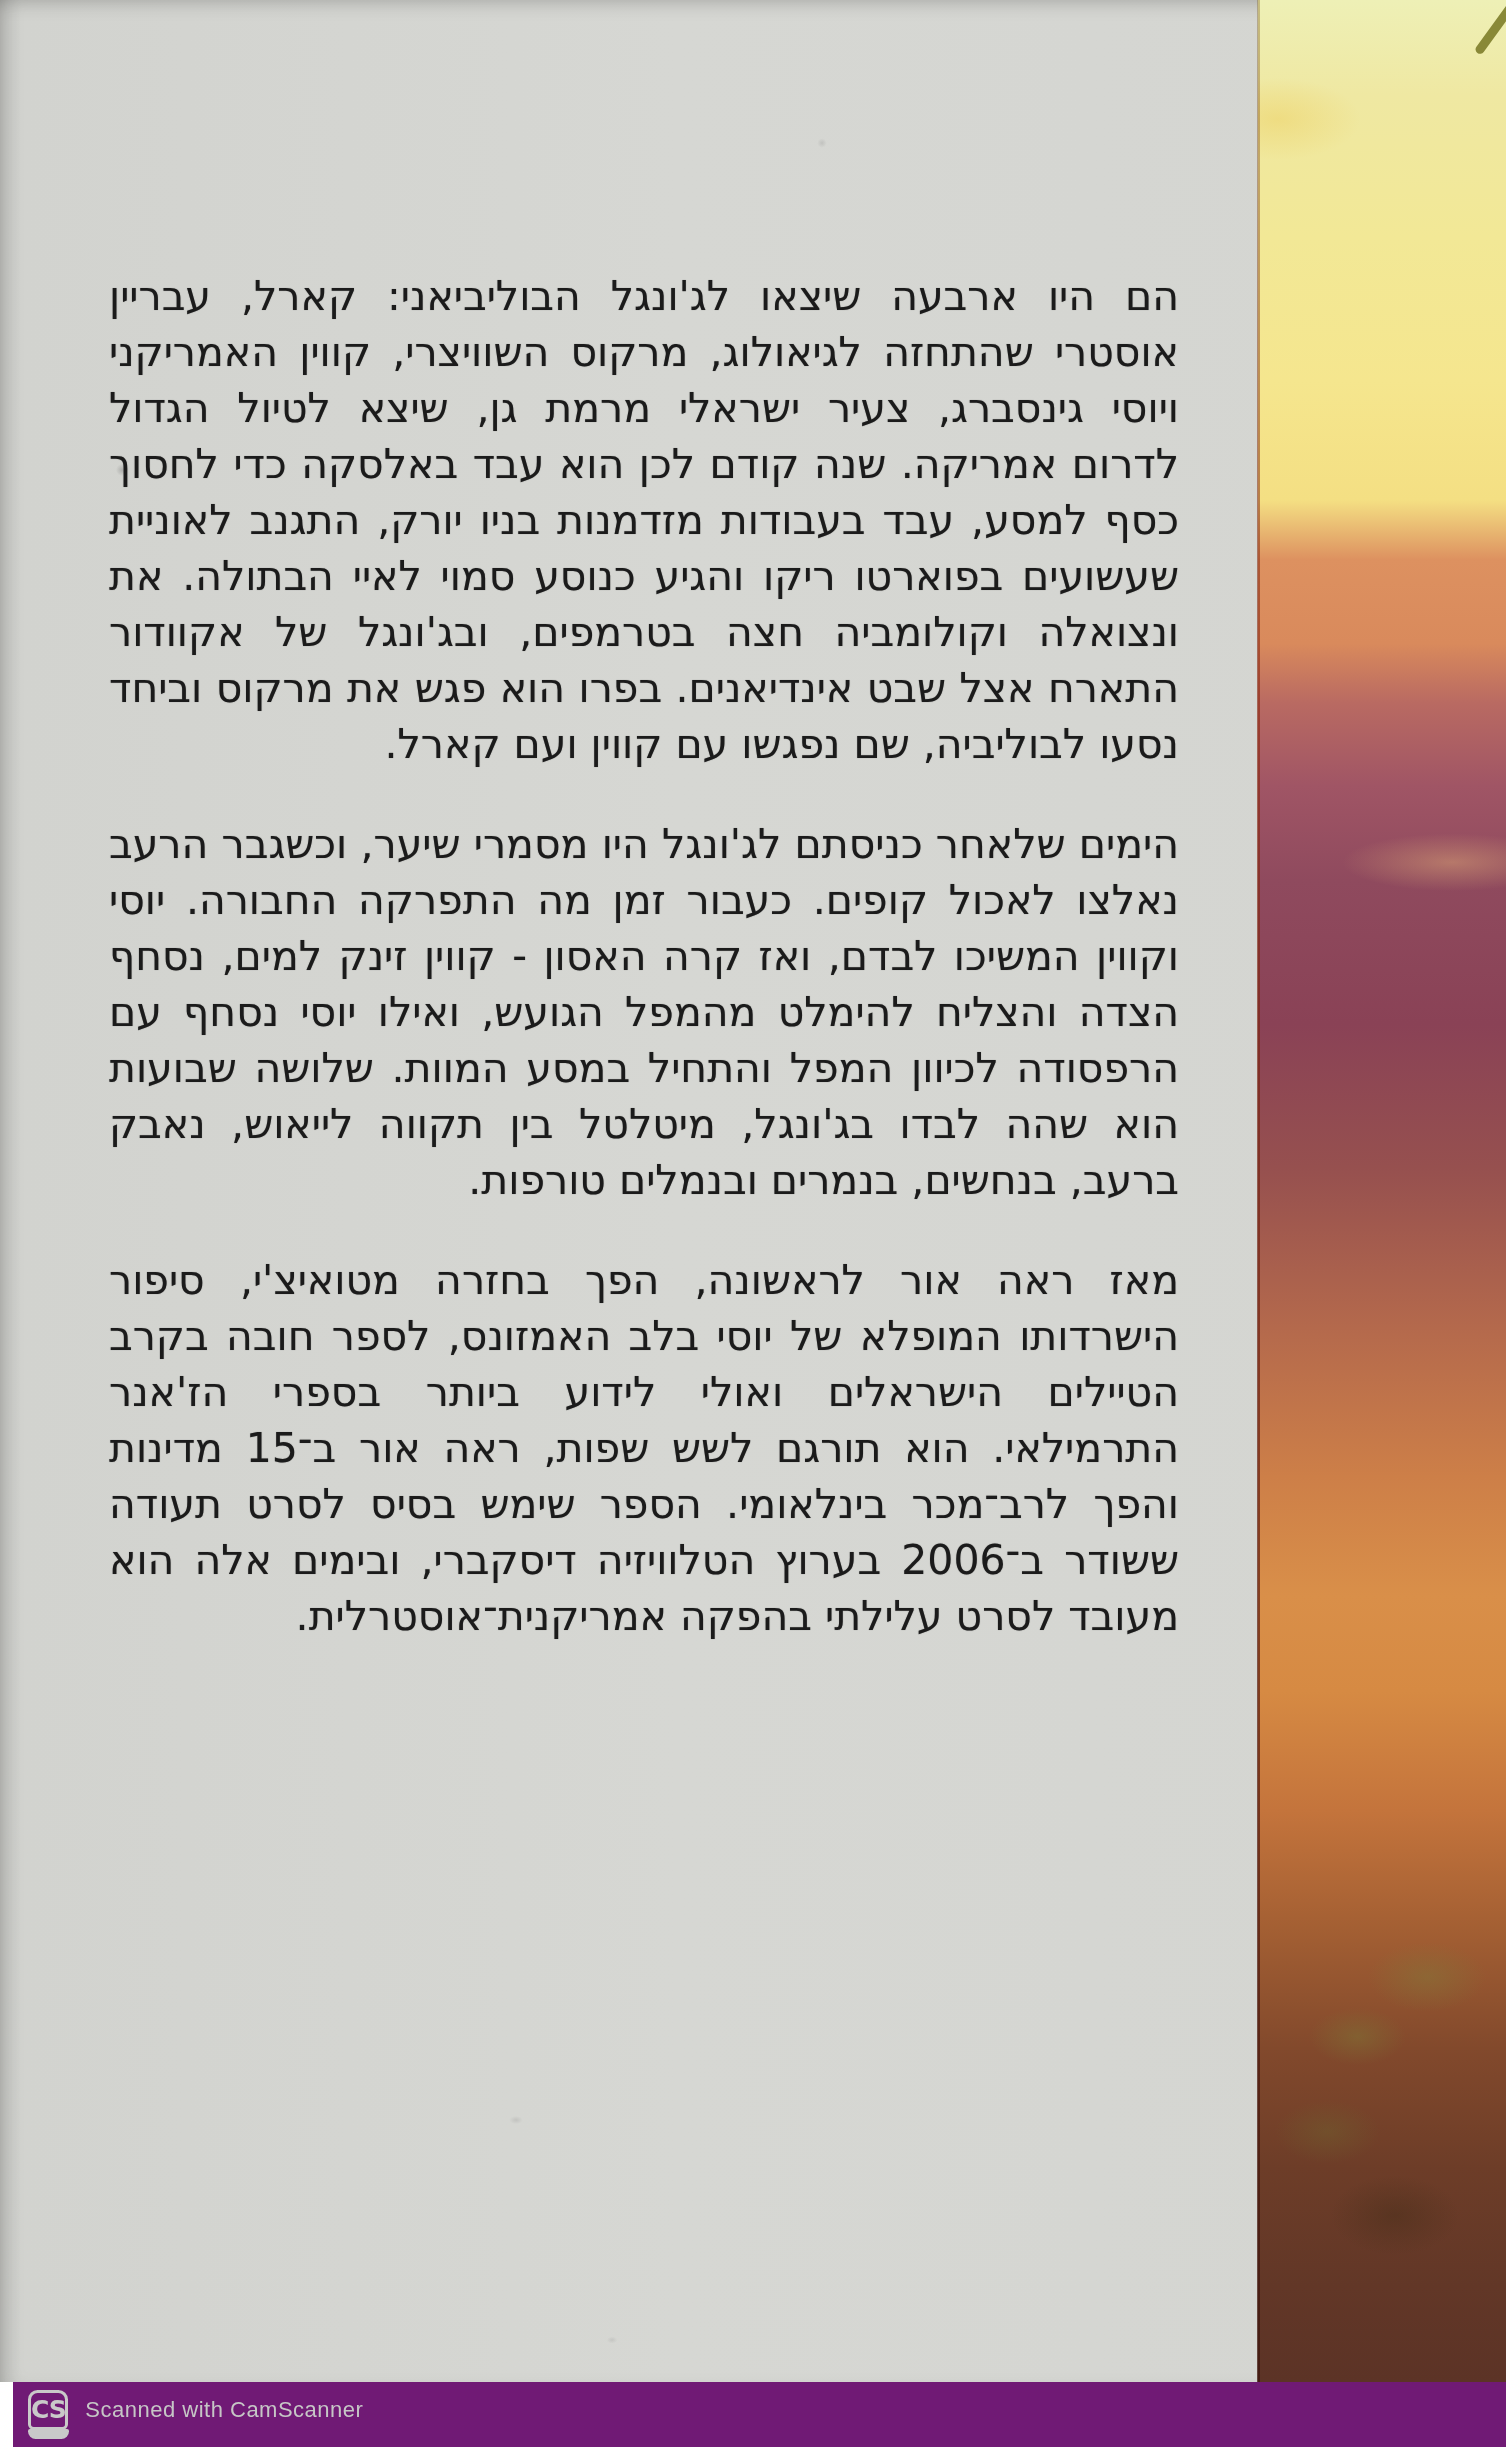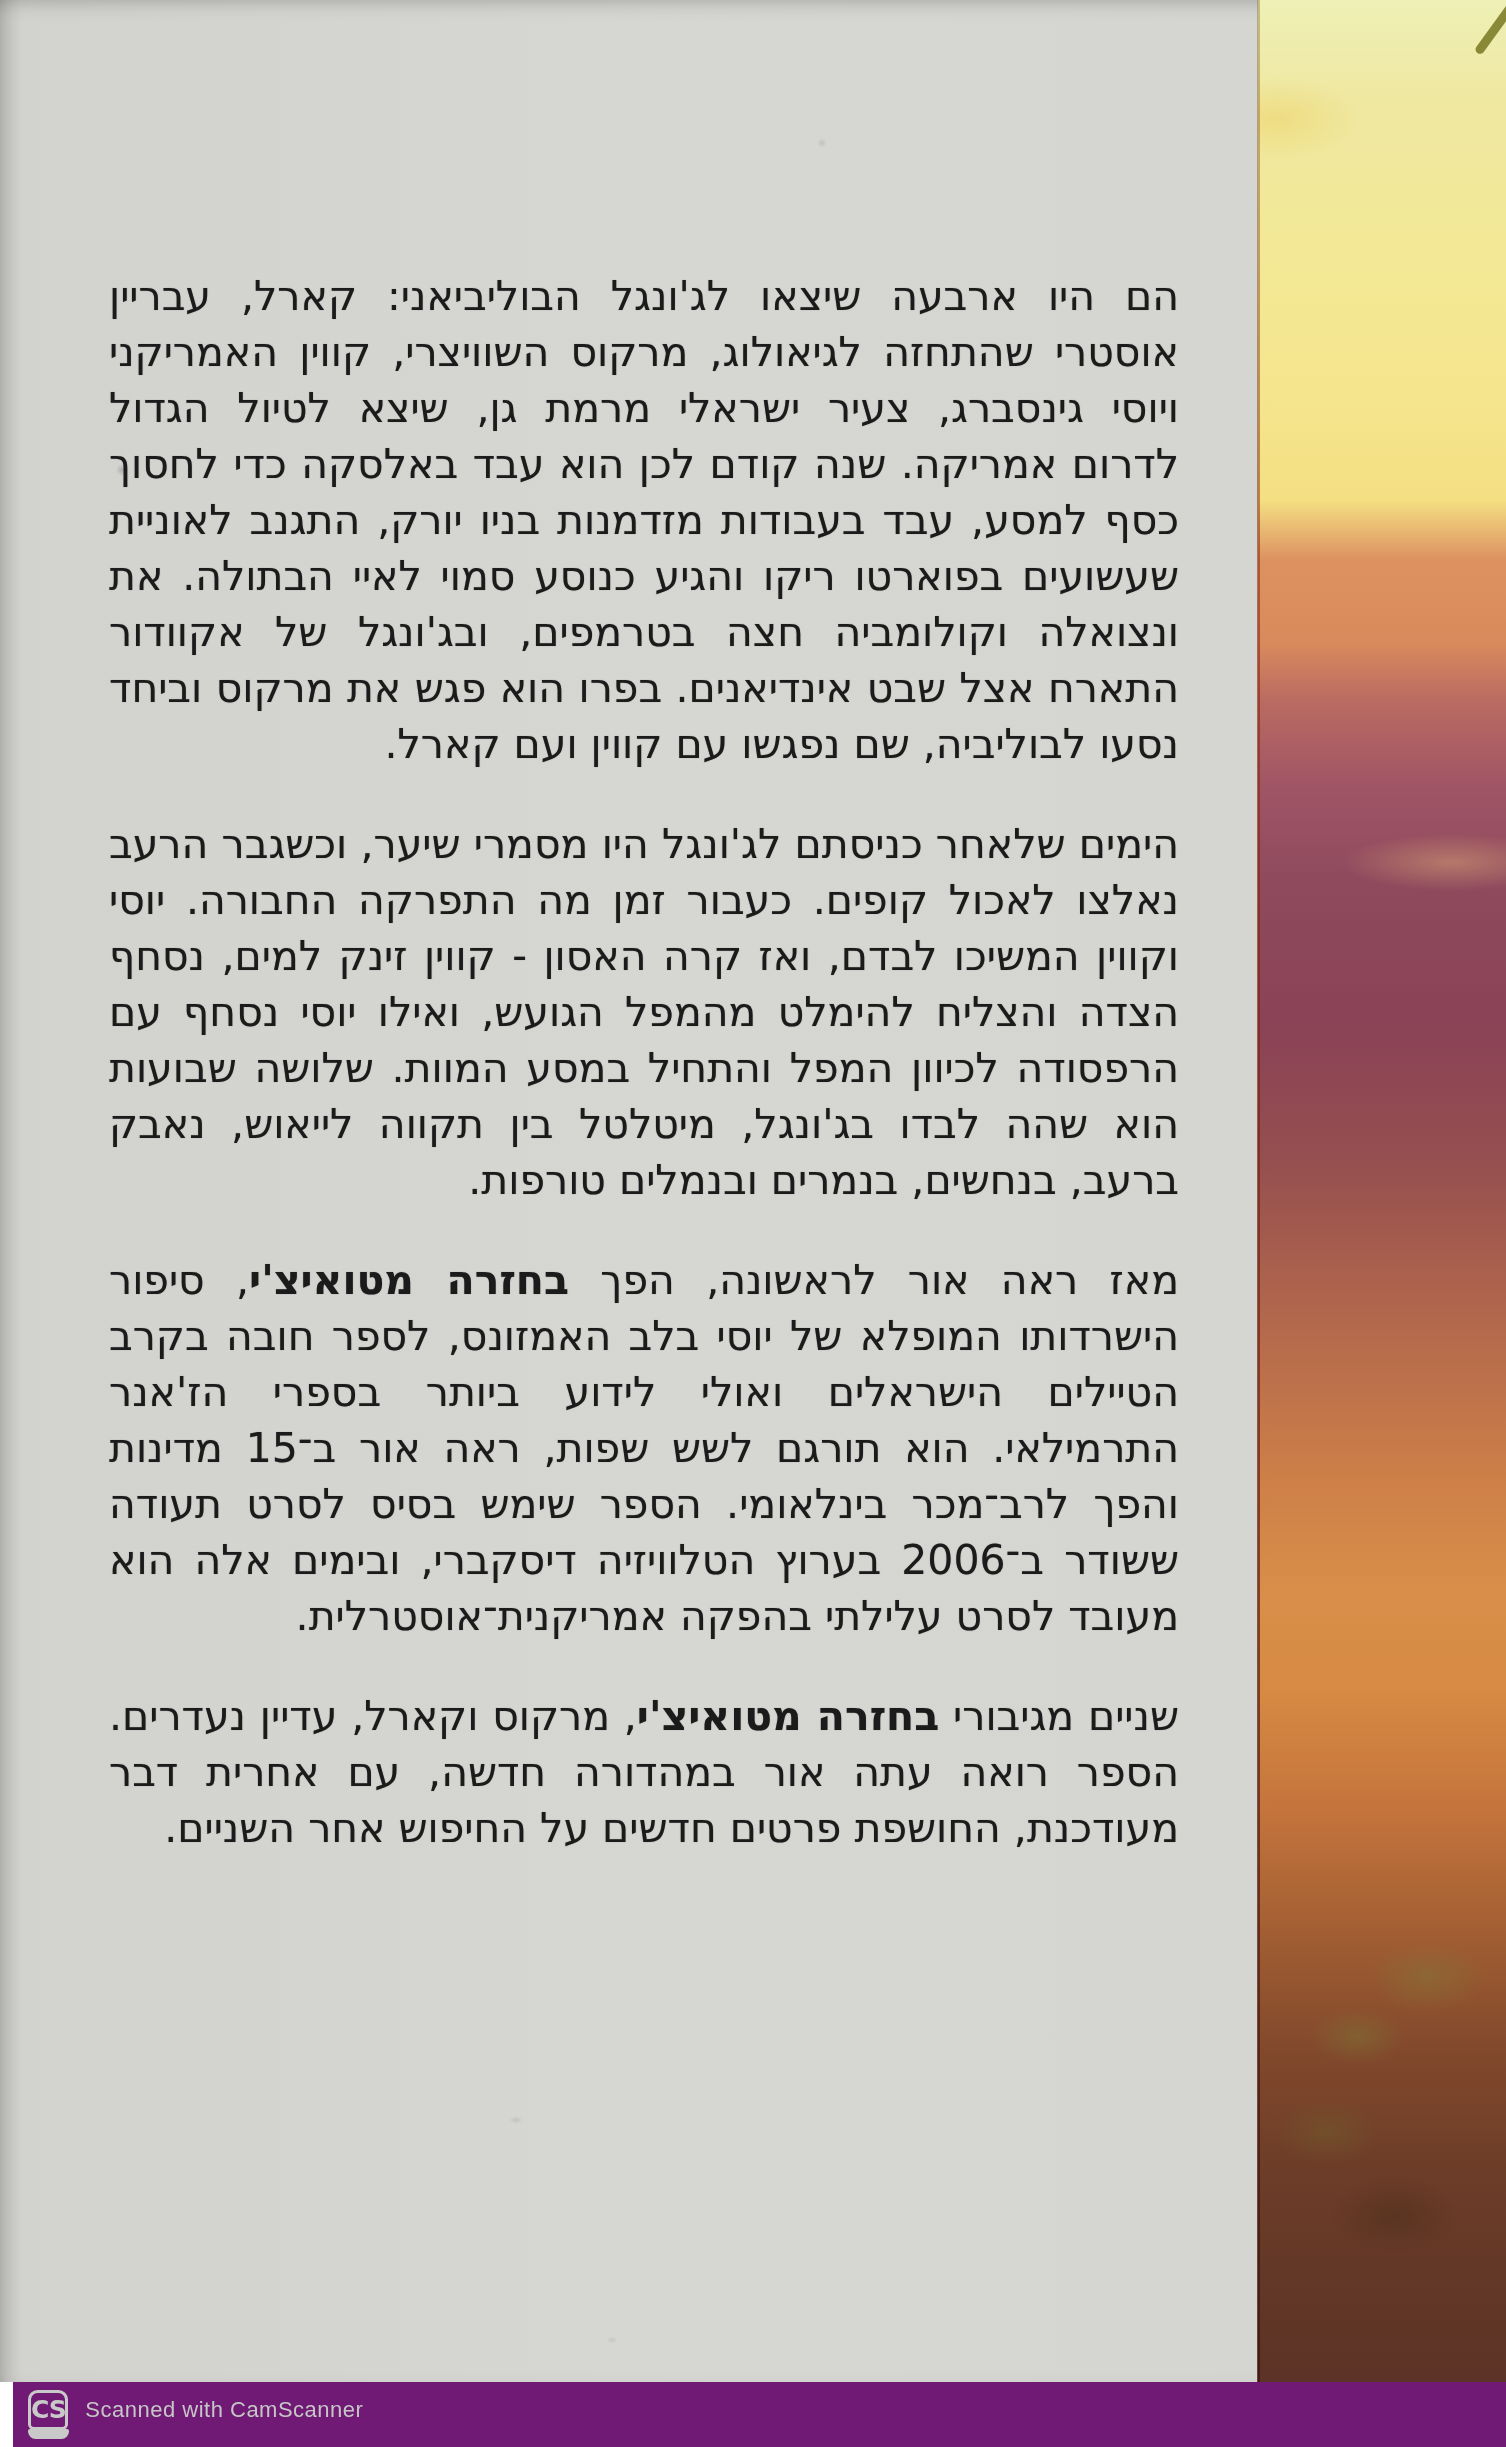--- a/index.html
+++ b/index.html
@@ -79,21 +79,21 @@
     position:absolute; top:268px; right:315px;
     width:1082px;
     direction:rtl;
     text-align:justify;
     font-size:41px;
     line-height:56px;
     color:#1b1b1b;
     text-shadow:0 0 1px rgba(25,25,25,.45);
   }
   .text-block p { margin:0 12px 44px 0; }
-  .bold-title { font-weight:bold; }
+  .bold-title { font-weight:normal; }
 
   
   .watermark-bar {
     position:absolute; left:0; top:2382px;
     width:1506px; height:65px;
     background:#701a75;
     display:flex; align-items:flex-start;margin-left:13px;
   }
   .cs-badge {
     margin:7.6px 0 0 15.3px;
@@ -127,21 +127,20 @@
 <div class="paper"></div>
 
 <div class="art-strip">
   <div class="leaf"></div>
 </div>
 
 <div class="text-block">
   <p><span>הם היו ארבעה שיצאו לג'ונגל הבוליביאני: קארל, עבריין אוסטרי שהתחזה לגיאולוג, מרקוס השוויצרי, קווין האמריקני ויוסי גינסברג, צעיר ישראלי מרמת גן, שיצא לטיול הגדול לדרום אמריקה. שנה קודם לכן הוא עבד באלסקה כדי לחסוך כסף למסע, עבד בעבודות מזדמנות בניו יורק, התגנב לאוניית שעשועים בפוארטו ריקו והגיע כנוסע סמוי לאיי הבתולה. את ונצואלה וקולומביה חצה בטרמפים, ובג'ונגל של אקוודור התארח אצל שבט אינדיאנים. בפרו הוא פגש את מרקוס וביחד נסעו לבוליביה, שם נפגשו עם קווין ועם קארל.</span></p>
   <p><span>הימים שלאחר כניסתם לג'ונגל היו מסמרי שיער, וכשגבר הרעב נאלצו לאכול קופים. כעבור זמן מה התפרקה החבורה. יוסי וקווין המשיכו לבדם, ואז קרה האסון - קווין זינק למים, נסחף הצדה והצליח להימלט מהמפל הגועש, ואילו יוסי נסחף עם הרפסודה לכיוון המפל והתחיל במסע המוות. שלושה שבועות הוא שהה לבדו בג'ונגל, מיטלטל בין תקווה לייאוש, נאבק ברעב, בנחשים, בנמרים ובנמלים טורפות.</span></p>
   <p><span>מאז ראה אור לראשונה, הפך </span><span class="bold-title">בחזרה מטואיצ'י</span><span>, סיפור הישרדותו המופלא של יוסי בלב האמזונס, לספר חובה בקרב הטיילים הישראלים ואולי לידוע ביותר בספרי הז'אנר התרמילאי. הוא תורגם לשש שפות, ראה אור ב־15 מדינות והפך לרב־מכר בינלאומי. הספר שימש בסיס לסרט תעודה ששודר ב־2006 בערוץ הטלוויזיה דיסקברי, ובימים אלה הוא מעובד לסרט עלילתי בהפקה אמריקנית־אוסטרלית.</span></p>
-  <p><span>שניים מגיבורי </span><span class="bold-title">בחזרה מטואיצ'י</span><span>, מרקוס וקארל, עדיין נעדרים. הספר רואה עתה אור במהדורה חדשה, עם אחרית דבר מעודכנת, החושפת פרטים חדשים על החיפוש אחר השניים.</span></p>
 </div>
 
 <div class="watermark-bar">
   <span class="cs-badge">
     <span>CS</span>
   </span>
   <span class="wm-text">Scanned with CamScanner</span>
 </div>
 
 

